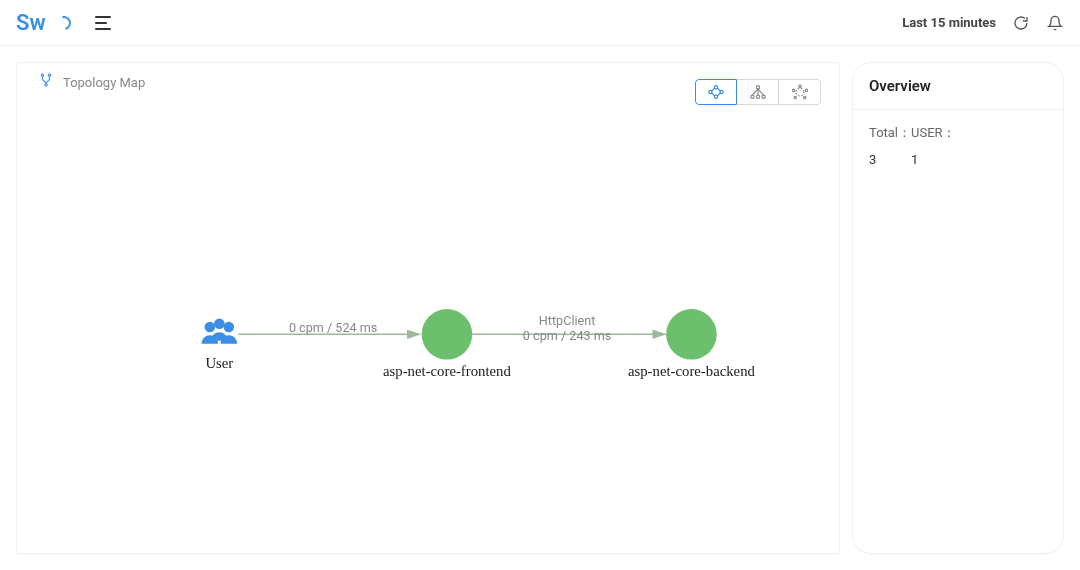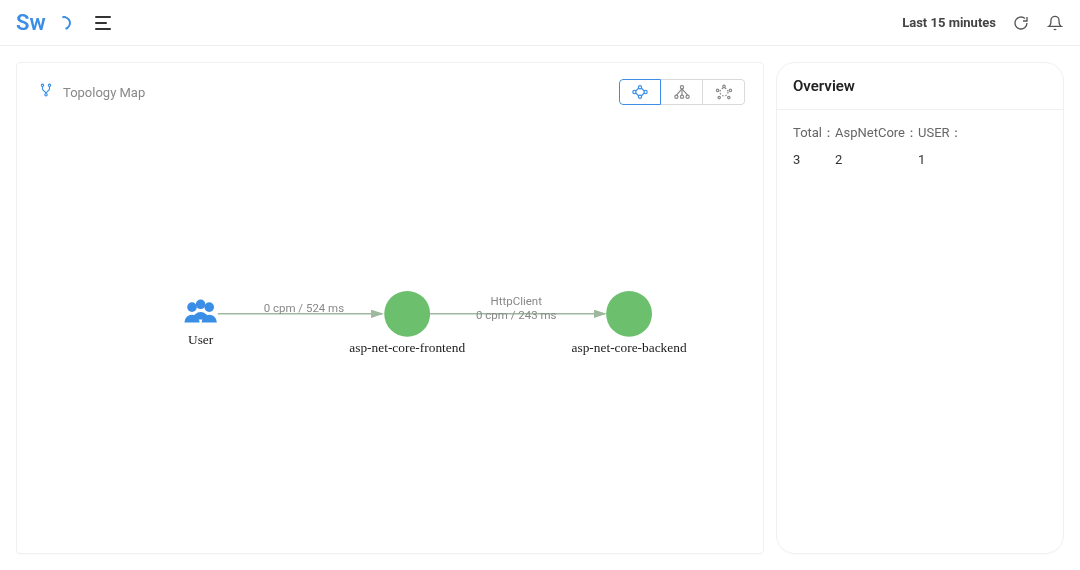--- a/index.html
+++ b/index.html
@@ -85,24 +85,24 @@
   }
   .panel {
     background: #fff;
     border: 1px solid #f0f0f0;
     border-radius: 4px;
     box-shadow: 0 1px 2px rgba(0,0,0,0.02);
   }
   .topology-panel {
     flex: 1;
     position: relative;
-    padding: 18px 22px;
+    padding: 8px 22px;
   }
   .overview-panel {
-    width: 288px;
+    width: 212px;
     display: flex;
     flex-direction: column;
     border-radius: 19px;
   }
   .panel-header-row {
     display: flex;
     align-items: center;
     gap: 10px;
   }
   .panel-icon {
@@ -312,23 +312,19 @@
   </div>
 
   <div class="panel overview-panel">
     <div class="overview-header">Overview</div>
     <div class="overview-stats">
       <div class="stat-col">
         <span class="stat-label">Total：</span>
         <span class="stat-value">3</span>
       </div>
       <div class="stat-col">
-        <span class="stat-label">AspNetCore：</span>
-        <span class="stat-value">2</span>
-      </div>
-      <div class="stat-col">
         <span class="stat-label">USER：</span>
         <span class="stat-value">1</span>
       </div>
     </div>
   </div>
 
 </div>
 
 </body></html>

